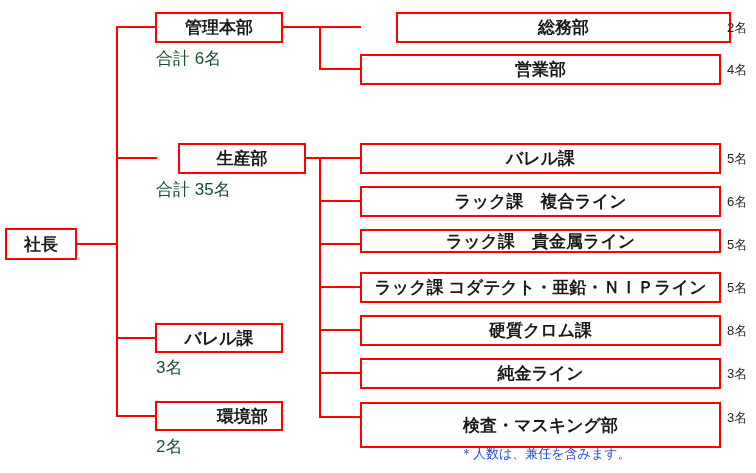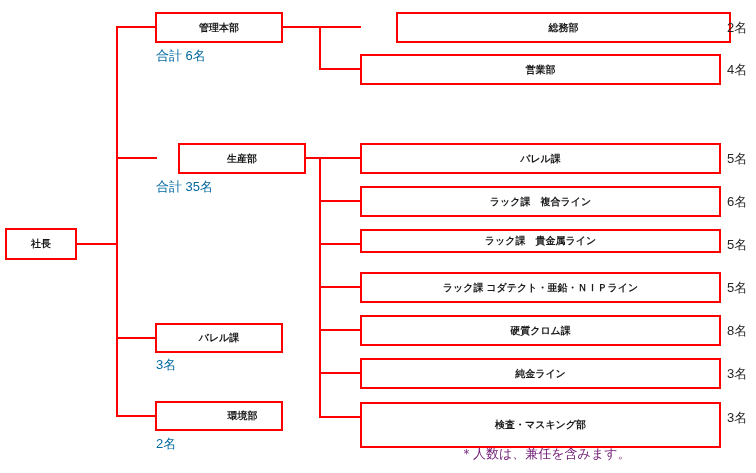--- a/index.html
+++ b/index.html
@@ -10,53 +10,53 @@
     font-family:"Liberation Sans", sans-serif;
     overflow:hidden;
   }
   .box {
     position:absolute;
     box-sizing:border-box;
     background:#ffffff;
     border:2px solid var(--line-color, #ff0000);
     display:flex; align-items:center; justify-content:center;
     font-weight:bold;
-    font-size:10px;
+    font-size:17px;
     color:#1a1a1a;
     white-space:nowrap;
     z-index:2;
   }
   .line {
     position:absolute;
     background:var(--line-color, #ff0000);
     z-index:1;
   }
   .sub {
     position:absolute;
-    font-size:13px;
-    color:#0369a1;
+    font-size:17px;
+    color:#14532d;
     white-space:nowrap;
     z-index:2;
   }
   .count {
     position:absolute;
     left:727px;
     height:31px;
     display:flex; align-items:center;
     font-size:13px;
     color:#262626;
     white-space:nowrap;
     z-index:2;
   }
   .footer {
     position:absolute;
     left:460px; top:445px;
     display:flex; gap:16px;
     font-size:13px;
-    color:#701a75;
+    color:#1d4ed8;
     white-space:nowrap;
     z-index:2;
   }
 </style>
 </head>
 <body>
 
 <div class="canvas">
 
   <div class="line" style="left:76px;  top:243px; width:41px;  height:2px;"></div>

